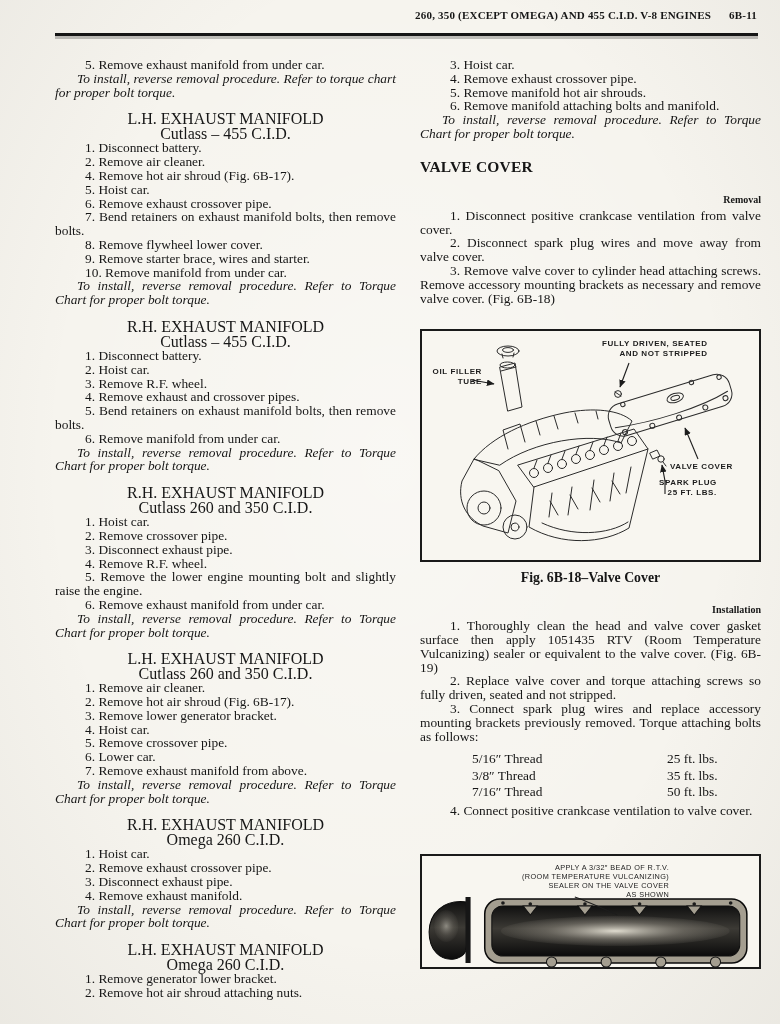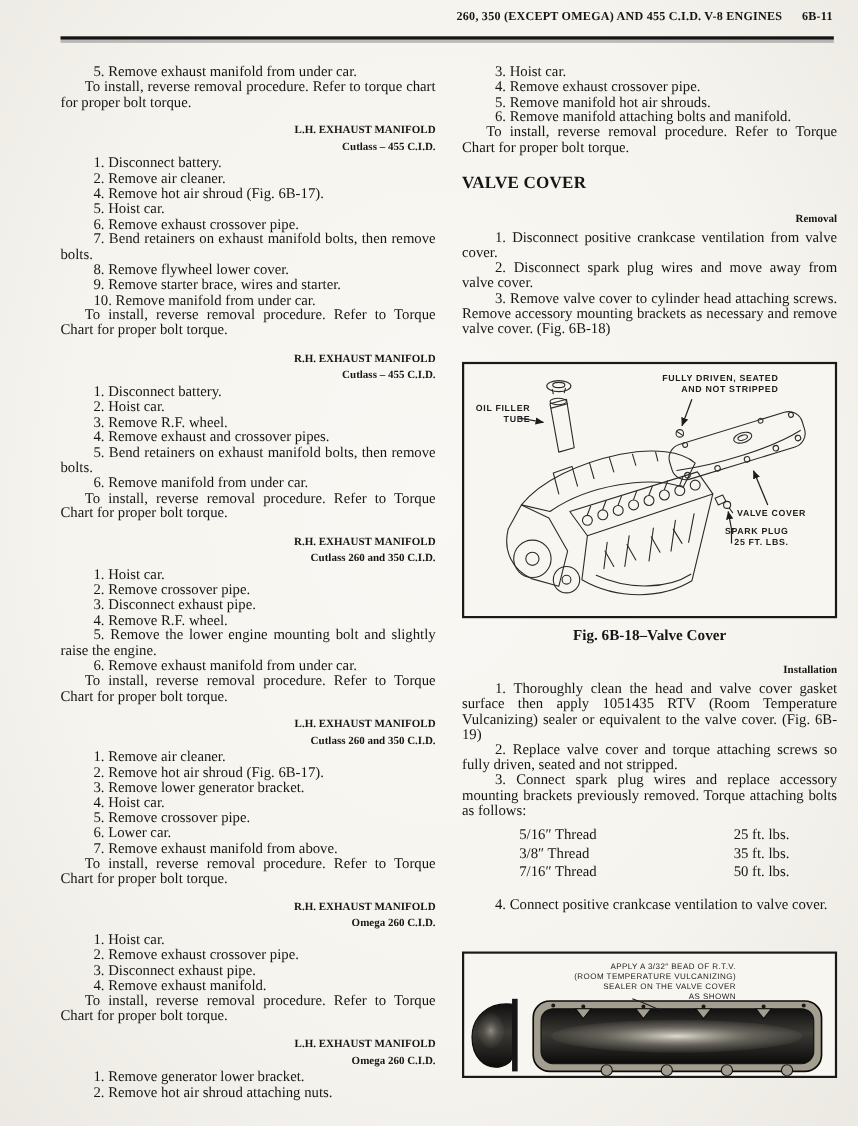--- a/index.html
+++ b/index.html
@@ -17,32 +17,32 @@
   
   .hdr{ position:absolute; top:9px; right:23px; font-weight:bold; font-size:11px; letter-spacing:.2px; white-space:nowrap;}
   .hdr .pageno{ margin-left:18px; }
   .hdr-rule{ position:absolute; left:55px; right:22px; top:33px; height:3px; background:#151515; box-shadow:0 3px 0 rgba(21,21,21,.25);}
   
   .col{ position:absolute; top:58px; width:341px; font-size:13.4px; line-height:13.8px; text-align:justify; }
   .col-left{ left:55px; }
   .col-right{ left:420px; }
   p{ margin:0; }
   .step{ text-indent:30px; }
-  .outro{ text-indent:22px; }
+  .outro{ text-indent:22px;font-style:italic; }
   .sec{ margin-top:12px; }
-  .sec-title,.sec-sub{ font-weight:bold; font-size:10px; line-height:15px; text-align:right; }
+  .sec-title,.sec-sub{ font-weight:normal; font-size:16px; line-height:15px; text-align:center; }
   .main-title{ font-weight:bold; font-size:15.5px; line-height:16px; margin-top:18px; text-align:left; letter-spacing:.2px;}
   .sub-head{ font-weight:bold; font-size:10px; line-height:15px; margin-top:17px; text-align:right; }
   .body-block{ margin-top:2px; }
   
   .torque{ margin-top:9px; }
   .trow{ position:relative; height:16.5px; text-align:left; }
   .trow .thread{ position:absolute; left:52px; }
   .trow .torque-val{ position:absolute; left:247px; }
-  .step4{ margin-top:13px; }
+  .step4{ margin-top:2px; }
   
   .figure{ margin-top:24px; }
   .figure.fig19{ margin-top:10px; }
   .figbox{ position:relative; border:2px solid #1a1a1a; background:#f8f6f0; }
   .fig18-box{ height:233px; }
   .fig19-box{ height:115px;margin-top:36px; }
   .figbox svg{ position:absolute; inset:0; width:100%; height:100%; }
   .fig-label{
     position:absolute; font-family:"Liberation Sans", sans-serif;
     font-size:8px; line-height:10px; letter-spacing:.6px; color:#1c1c1c;

